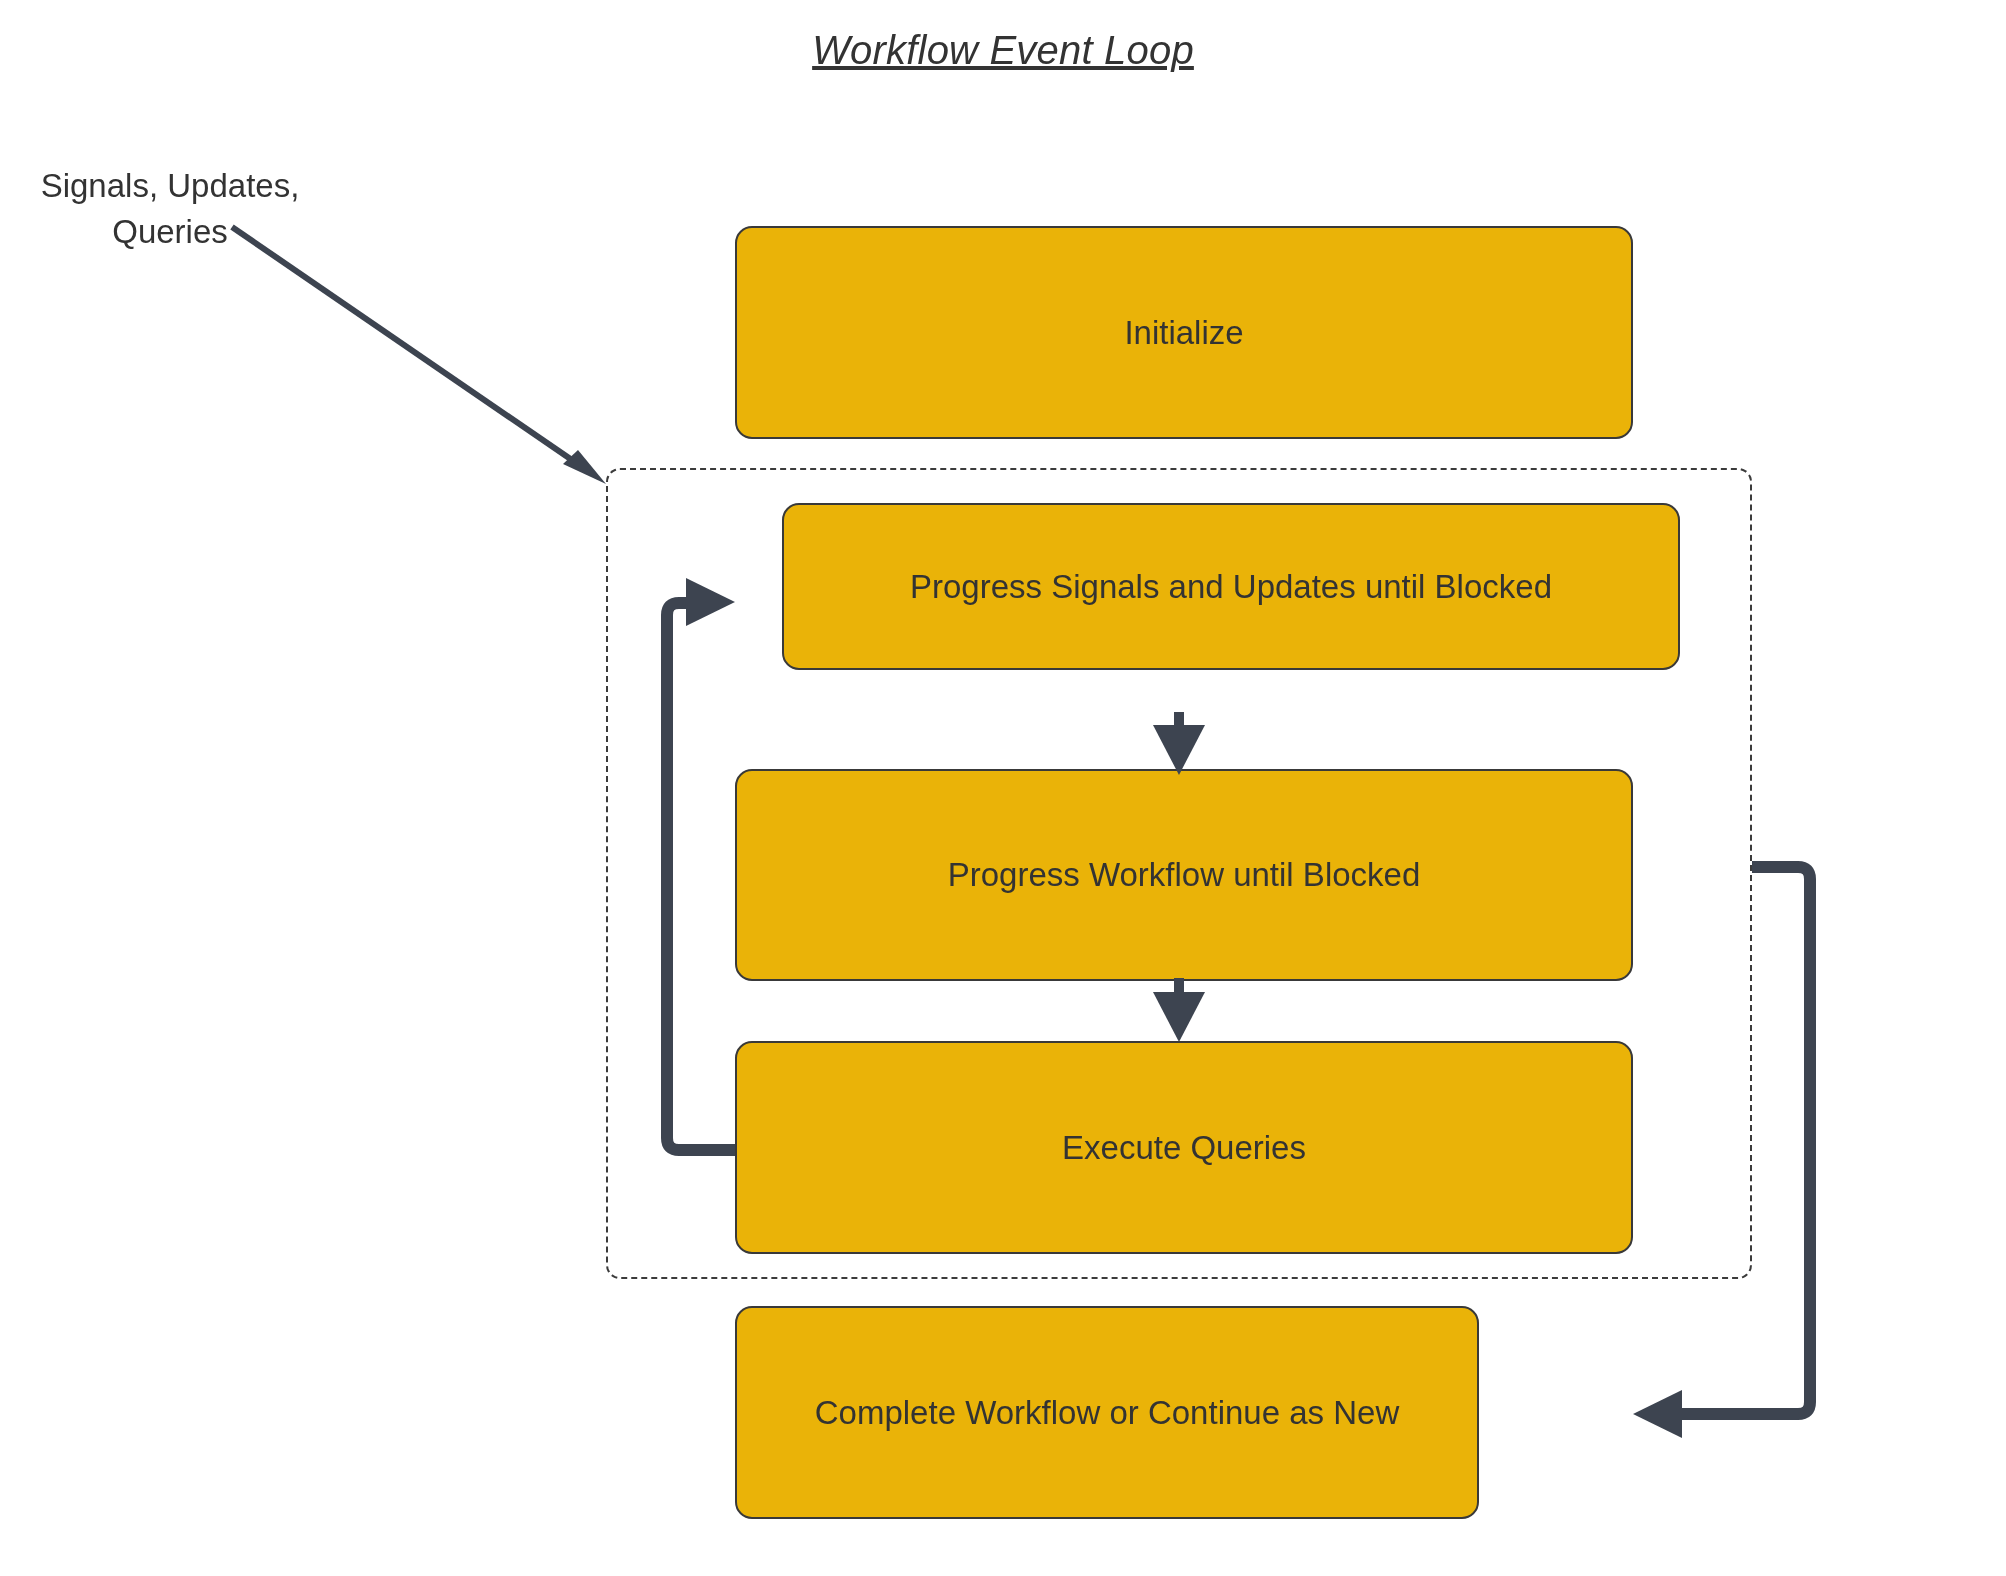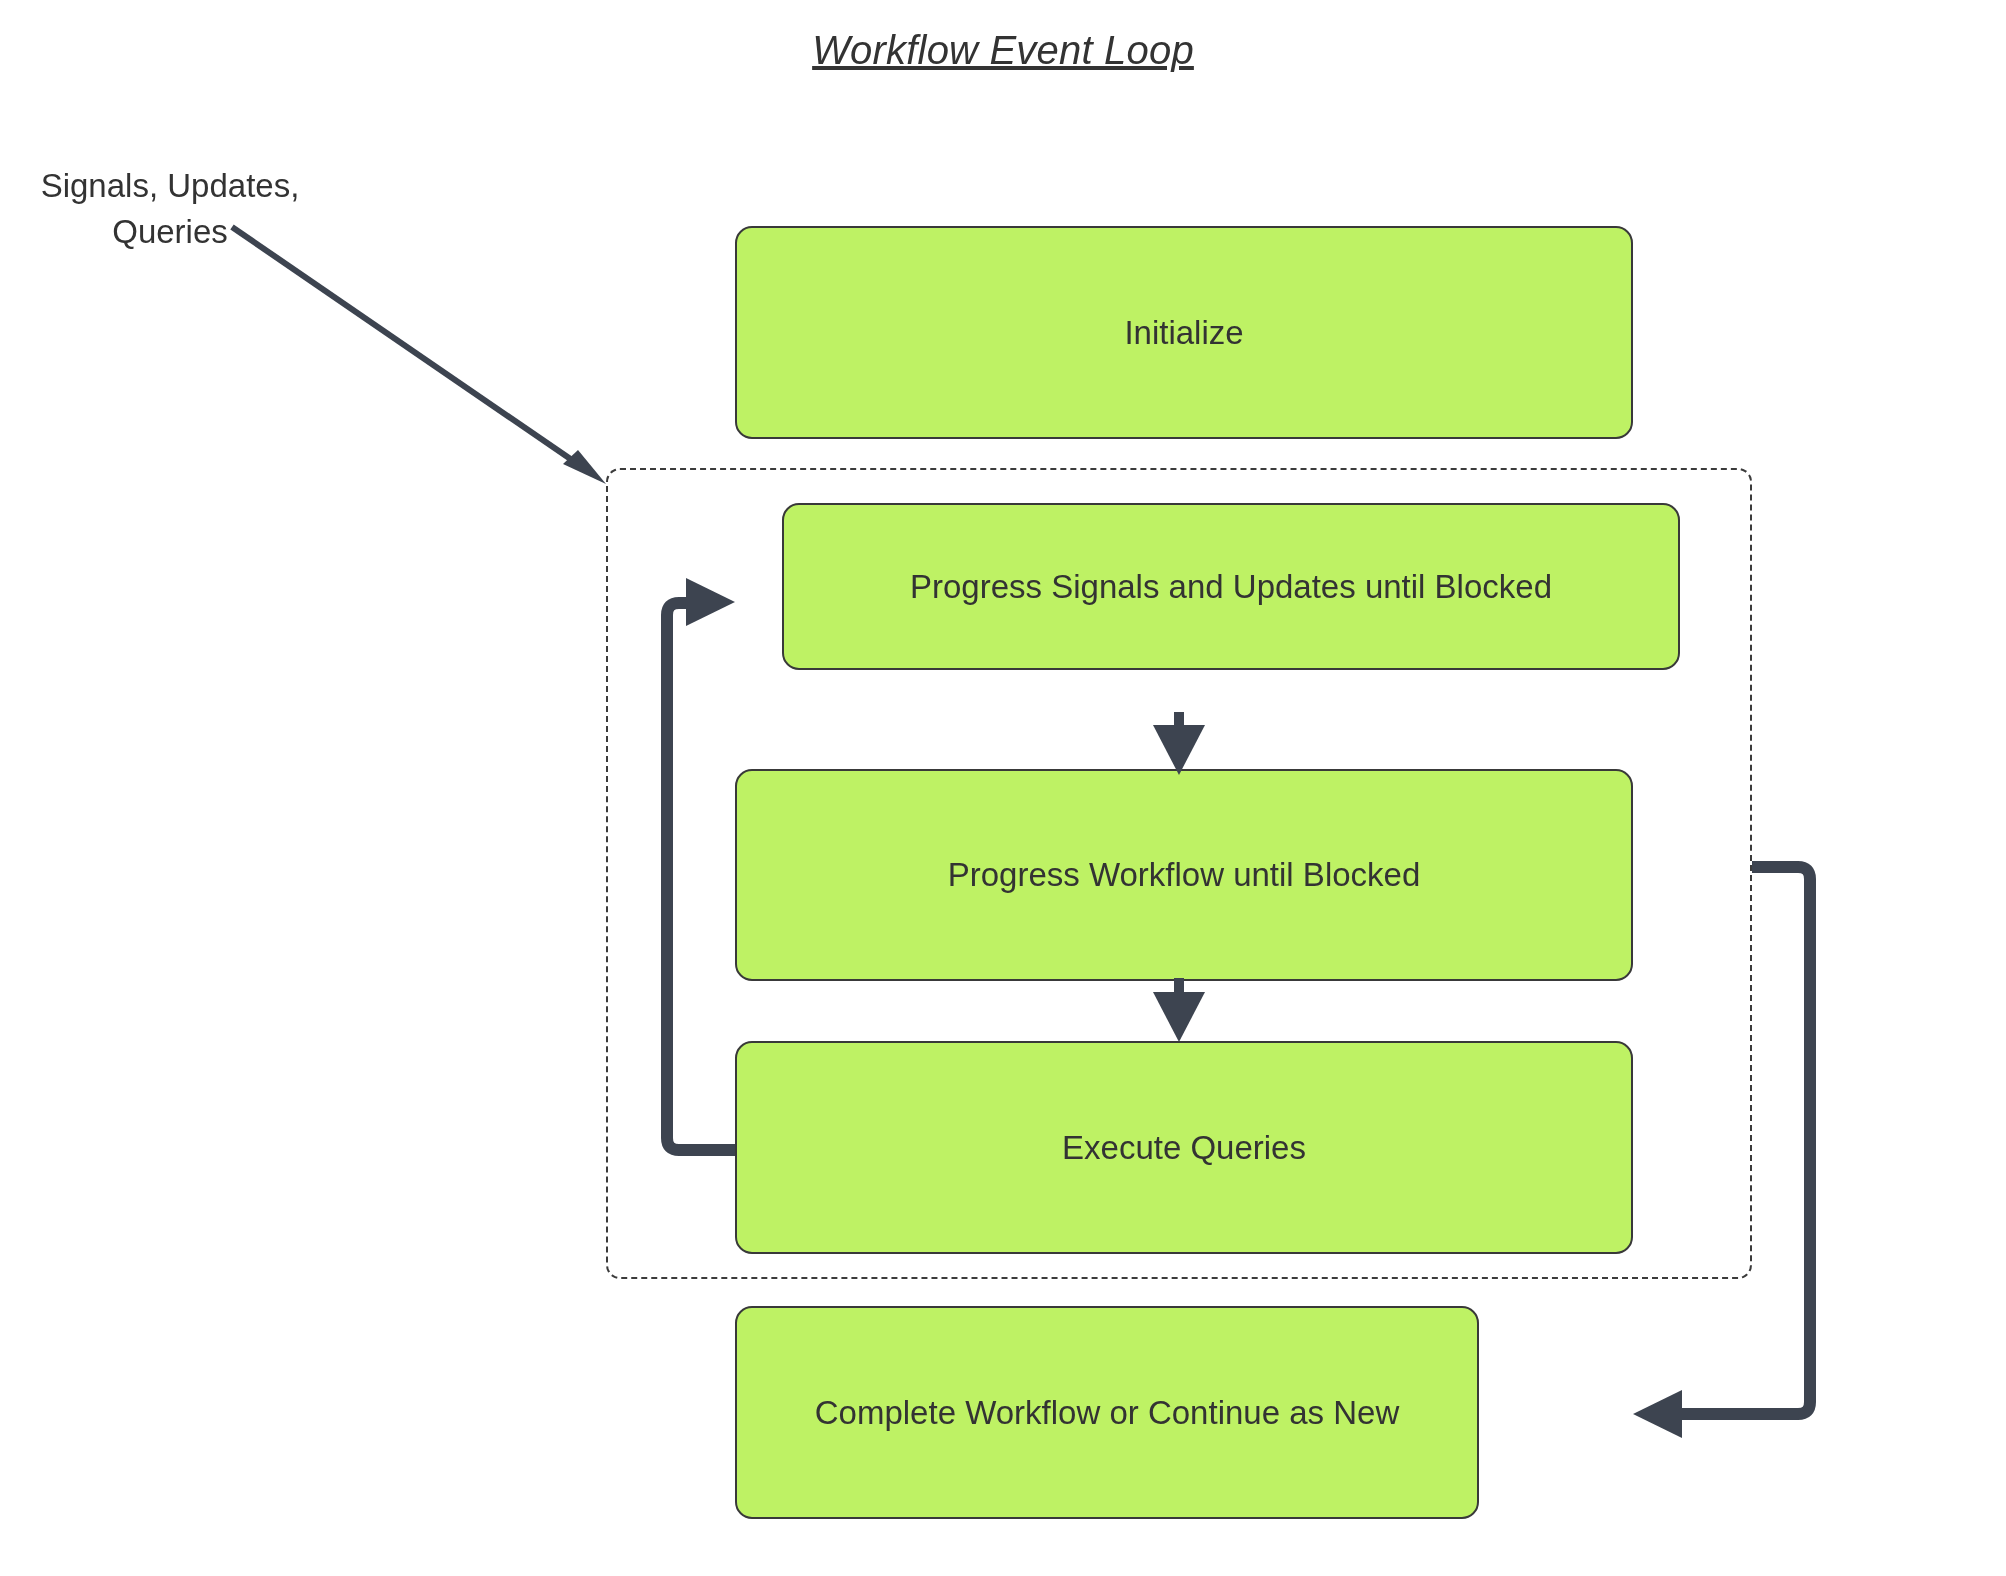--- a/index.html
+++ b/index.html
@@ -73,21 +73,21 @@
     box-sizing: border-box;
     background: transparent;
   }
 
   
   .node-box {
     position: absolute;
     box-sizing: border-box;
     border: 2px solid #393939;
     border-radius: 17px;
-    background: #bef264;
+    background: #eab308;
     display: flex;
     align-items: center;
     justify-content: center;
   }
   .node-label {
     font-size: 33px;
     color: #333333;
     text-align: center;
     line-height: 40px;
     padding: 0 24px;

